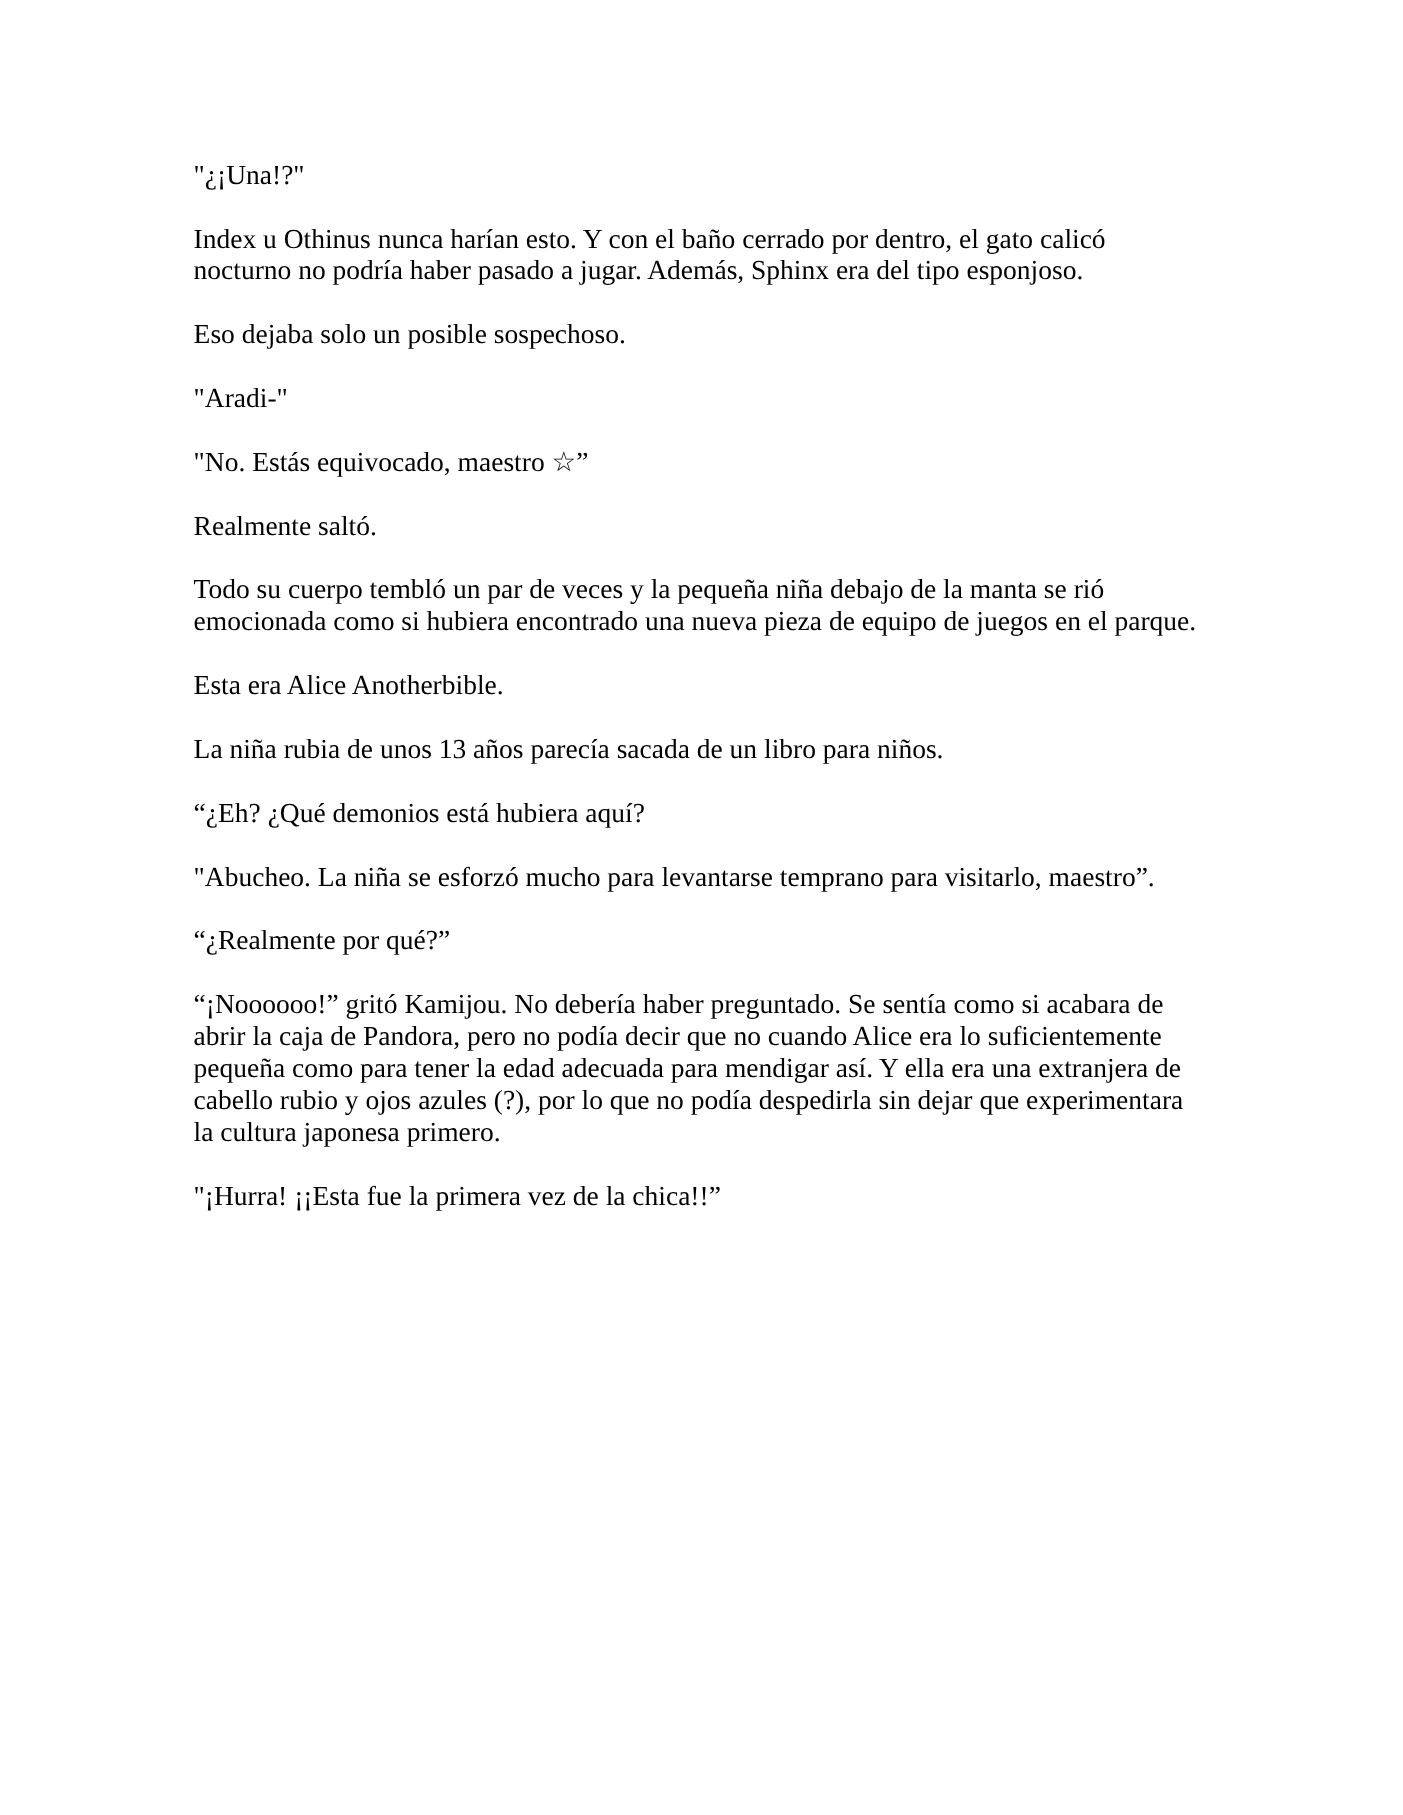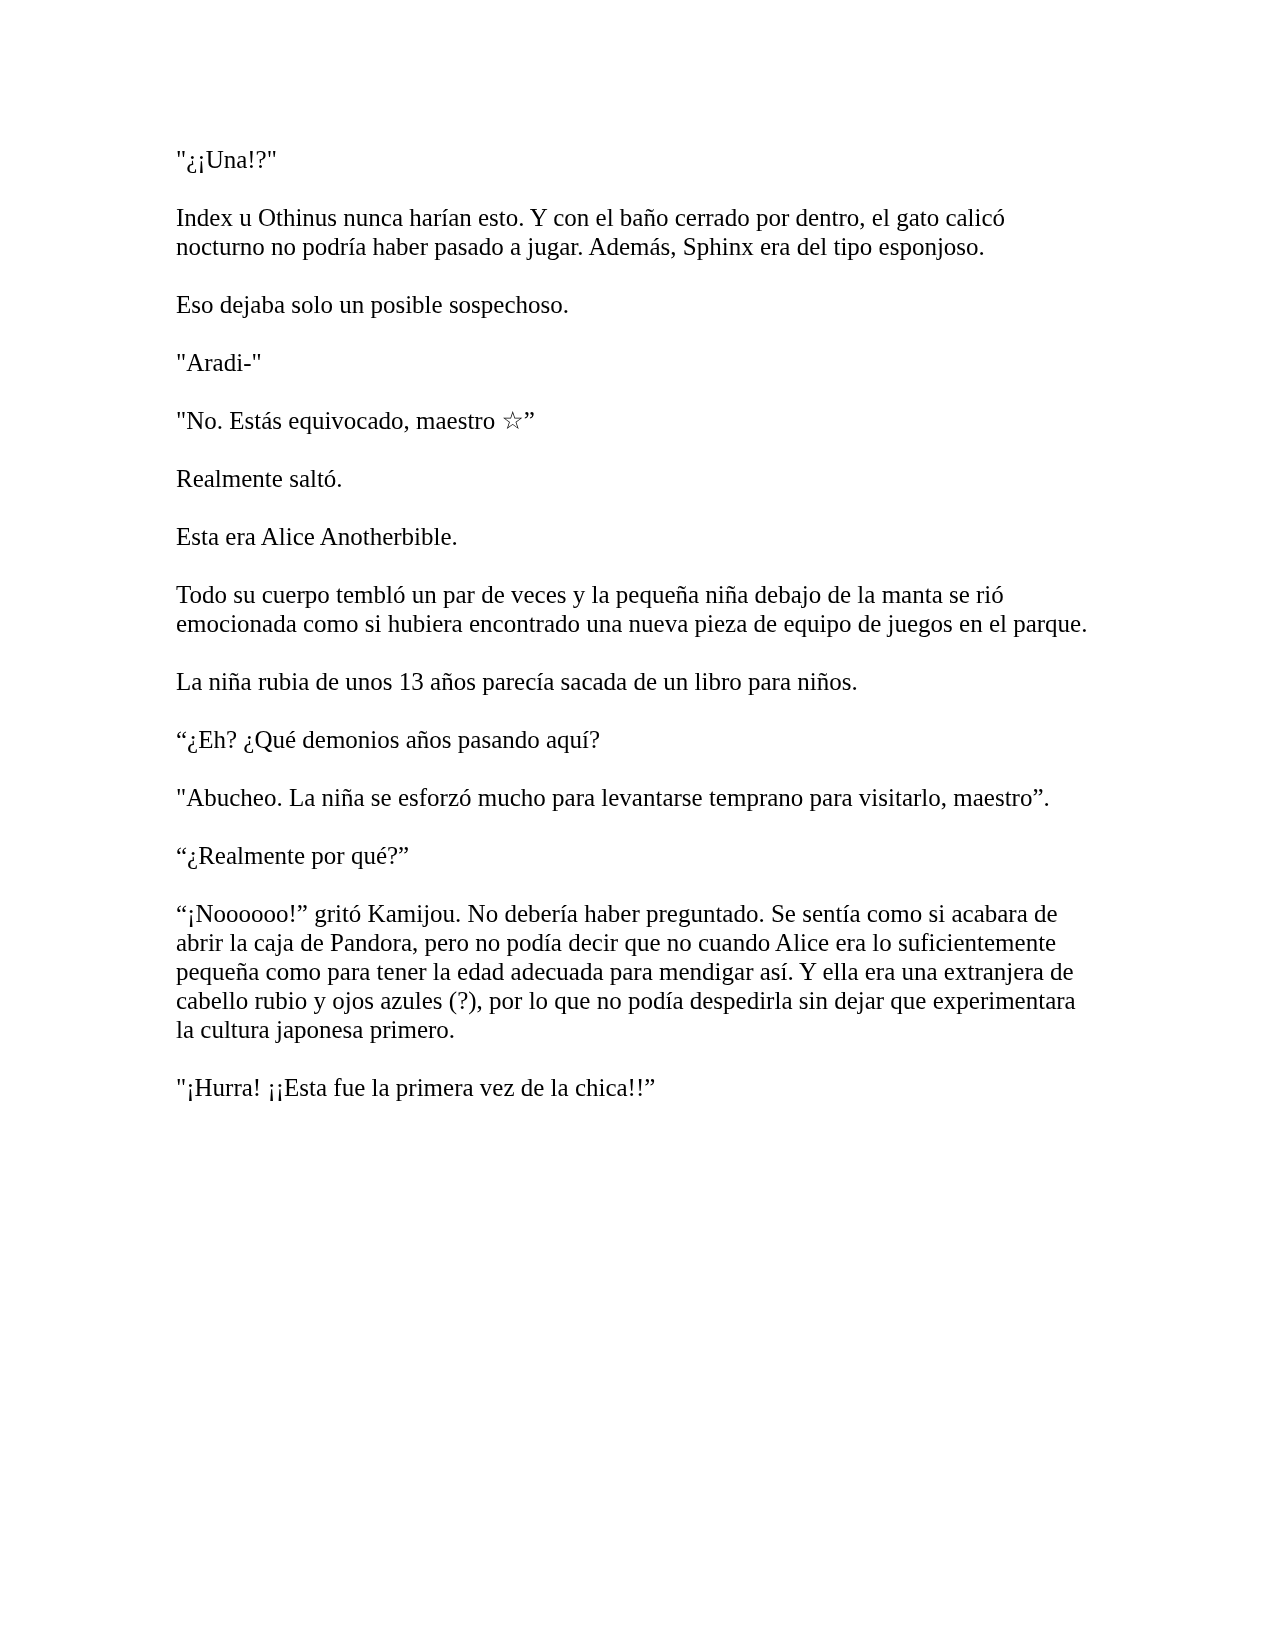--- a/index.html
+++ b/index.html
@@ -37,25 +37,25 @@
 
 <div class="page">
   <div class="text-block" id="paragraph-container">
       <p class="para">"¿¡Una!?"</p>
       <p class="para">Index u Othinus nunca harían esto. Y con el baño cerrado por dentro, el gato calicó
 nocturno no podría haber pasado a jugar. Además, Sphinx era del tipo esponjoso.</p>
       <p class="para">Eso dejaba solo un posible sospechoso.</p>
       <p class="para">"Aradi-"</p>
       <p class="para">"No. Estás equivocado, maestro ☆”</p>
       <p class="para">Realmente saltó.</p>
-      <p class="para">Esta era Alice Anotherbible.</p>
       <p class="para">Todo su cuerpo tembló un par de veces y la pequeña niña debajo de la manta se rió
 emocionada como si hubiera encontrado una nueva pieza de equipo de juegos en el parque.</p>
+      <p class="para">Esta era Alice Anotherbible.</p>
       <p class="para">La niña rubia de unos 13 años parecía sacada de un libro para niños.</p>
-      <p class="para">“¿Eh? ¿Qué demonios años pasando aquí?</p>
+      <p class="para">“¿Eh? ¿Qué demonios está hubiera aquí?</p>
       <p class="para">"Abucheo. La niña se esforzó mucho para levantarse temprano para visitarlo, maestro”.</p>
       <p class="para">“¿Realmente por qué?”</p>
       <p class="para">“¡Noooooo!” gritó Kamijou. No debería haber preguntado. Se sentía como si acabara de
 abrir la caja de Pandora, pero no podía decir que no cuando Alice era lo suficientemente
 pequeña como para tener la edad adecuada para mendigar así. Y ella era una extranjera de
 cabello rubio y ojos azules (?), por lo que no podía despedirla sin dejar que experimentara
 la cultura japonesa primero.</p>
       <p class="para">"¡Hurra! ¡¡Esta fue la primera vez de la chica!!”</p>
     </div>
 </div>

